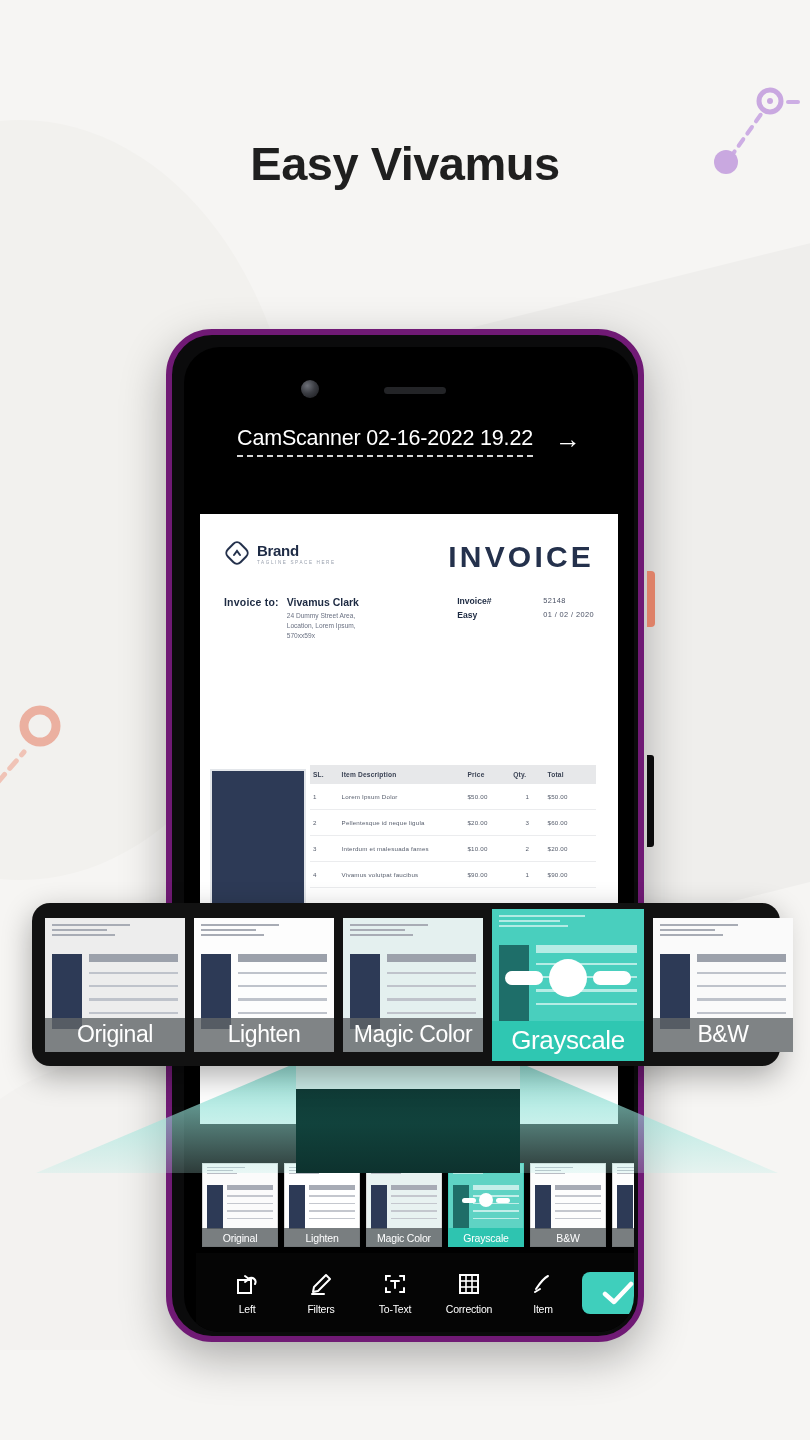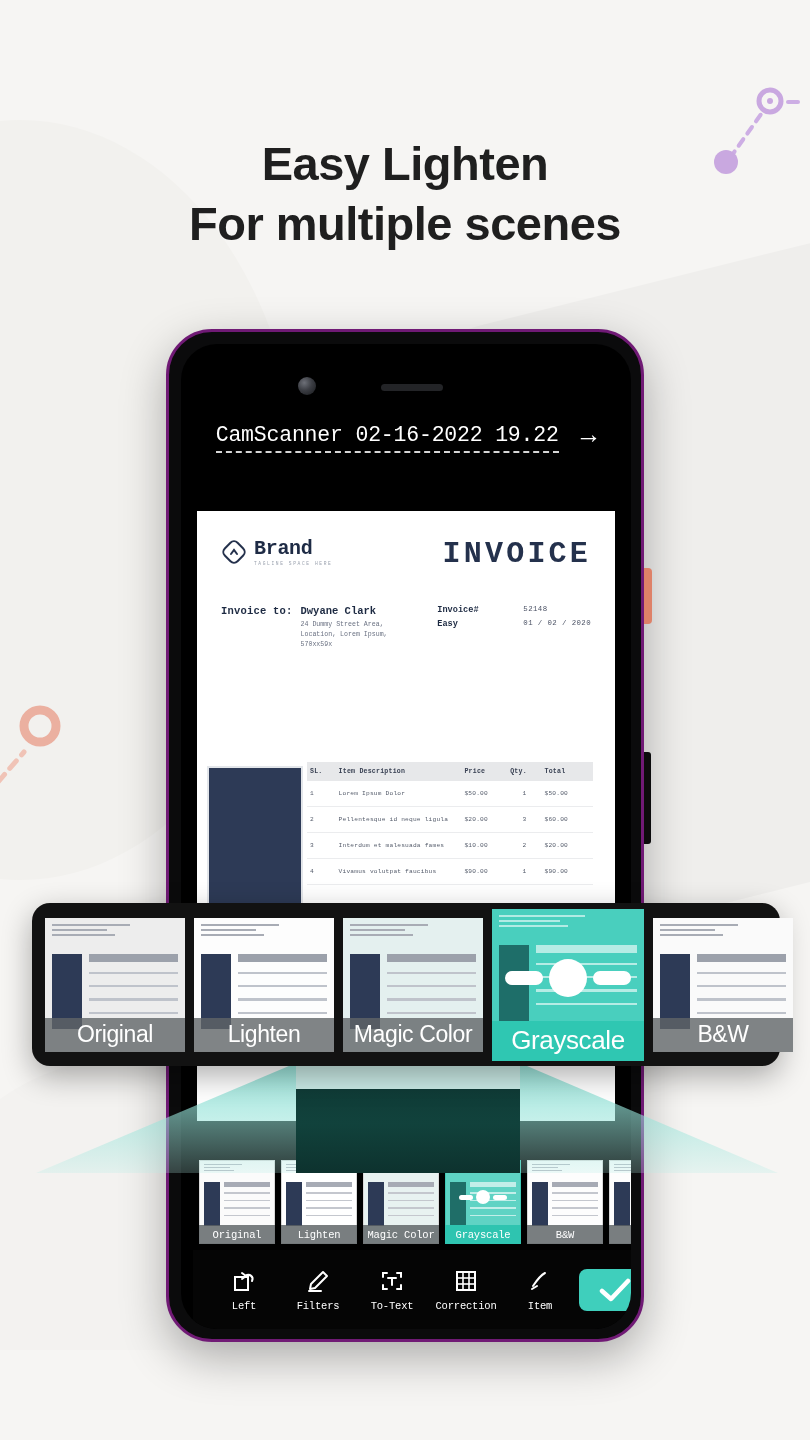--- a/index.html
+++ b/index.html
@@ -45,22 +45,21 @@
   }
   .headline .l2{ display:block; }
 
   
   .phone{
     position:absolute; left:166px; top:329px;
     width:478px; height:1013px;
     background:#0B0B0C;
     border-radius:46px;
     box-shadow:0 16px 46px rgba(0,0,0,.30);
-    border:3px solid #701a75;
-    font-family:Liberation Mono, monospace;
+    border:6px solid #701a75;
   }
   .phone-btn-power{
     position:absolute; left:475px; top:236px;
     width:8px; height:56px; background:#DE8168;
     border-radius:0 4px 4px 0;
   }
   .phone-btn-vol{
     position:absolute; left:475px; top:420px;
     width:7px; height:92px; background:#0B0B0C;
     border-radius:0 3px 3px 0;
@@ -98,25 +97,25 @@
   
   .page{
     position:absolute; left:16px; top:167px;
     width:418px; height:610px;
     background:#FFF; overflow:hidden;
   }
   .doc{ position:relative; width:100%; height:100%; padding:26px 24px 0 24px; }
 
   .doc-head{ display:flex; justify-content:space-between; align-items:flex-start; }
   .brand{ display:flex; align-items:center; gap:7px; }
-  .brand-name{ color:#1E2B45; font-size:20px; font-weight:bold; letter-spacing:-0.3px; }
+  .brand-name{ color:#1E2B45; font-size:15px; font-weight:bold; letter-spacing:-0.3px; }
   .brand-tag{ color:#9AA1AE; font-size:4.6px; letter-spacing:1.6px; margin-top:1px; }
   .inv-word{ color:#24314C; font-size:30px; font-weight:bold; letter-spacing:3.2px; }
 
-  .doc-mid{ display:flex; justify-content:space-between; margin-top:34px;gap:48px; }
+  .doc-mid{ display:flex; justify-content:space-between; margin-top:22px;gap:48px; }
   .billto{ display:flex; gap:8px; }
   .billto-lbl{ color:#1D2A42; font-size:10.5px; font-weight:bold; letter-spacing:.2px; }
   .billto-name{ color:#1D2A42; font-size:10.5px; font-weight:bold; }
   .billto-addr{ color:#6A7182; font-size:6.6px; line-height:1.55; margin-top:3px; }
   .meta-row{ display:flex; gap:34px; font-size:8.6px; margin-bottom:4px; }
   .meta-k{ color:#1D2A42; font-weight:bold; width:52px; }
   .meta-v{ color:#4A5164; font-size:7.4px; letter-spacing:.4px; }
 
   .sidebar-block{
     position:absolute; left:10px; top:255px;
@@ -278,22 +277,21 @@
   <circle cx="80" cy="31" r="11" fill="none" stroke="#C9A8E0" stroke-width="5"></circle>
   <circle cx="80" cy="31" r="3" fill="#C9A8E0"></circle>
 </svg>
 
 <svg class="deco-bl" viewBox="0 0 90 100">
   <circle cx="46" cy="26" r="16" fill="none" stroke="#EBB0A0" stroke-width="9"></circle>
   <line x1="4" y1="82" x2="30" y2="52" stroke="#F0C3B6" stroke-width="5" stroke-dasharray="10 8" stroke-linecap="round"></line>
 </svg>
 
 <div class="headline">
-  <span>Easy Lighten</span>
-  <span class="l2">For multiple scenes</span>
+  <span>Easy Vivamus</span>
 </div>
 
 <div class="phone">
   <div class="phone-btn-power"></div>
   <div class="phone-btn-vol"></div>
 
   <div class="screen">
     <div class="cam"></div>
     <div class="speaker"></div>
 
@@ -315,21 +313,21 @@
               <div class="brand-tag">TAGLINE SPACE HERE</div>
             </div>
           </div>
           <div class="inv-word">INVOICE</div>
         </div>
 
         <div class="doc-mid">
           <div class="billto">
             <div class="billto-lbl">Invoice to:</div>
             <div>
-              <div class="billto-name">Dwyane Clark</div>
+              <div class="billto-name">Vivamus Clark</div>
               <div class="billto-addr" style="white-space:pre-line;">24 Dummy Street Area,
 Location, Lorem Ipsum,
 570xx59x</div>
             </div>
           </div>
           <div>
             <div class="meta-row">
               <span class="meta-k">Invoice#</span>
               <span class="meta-v">52148</span>
             </div>

